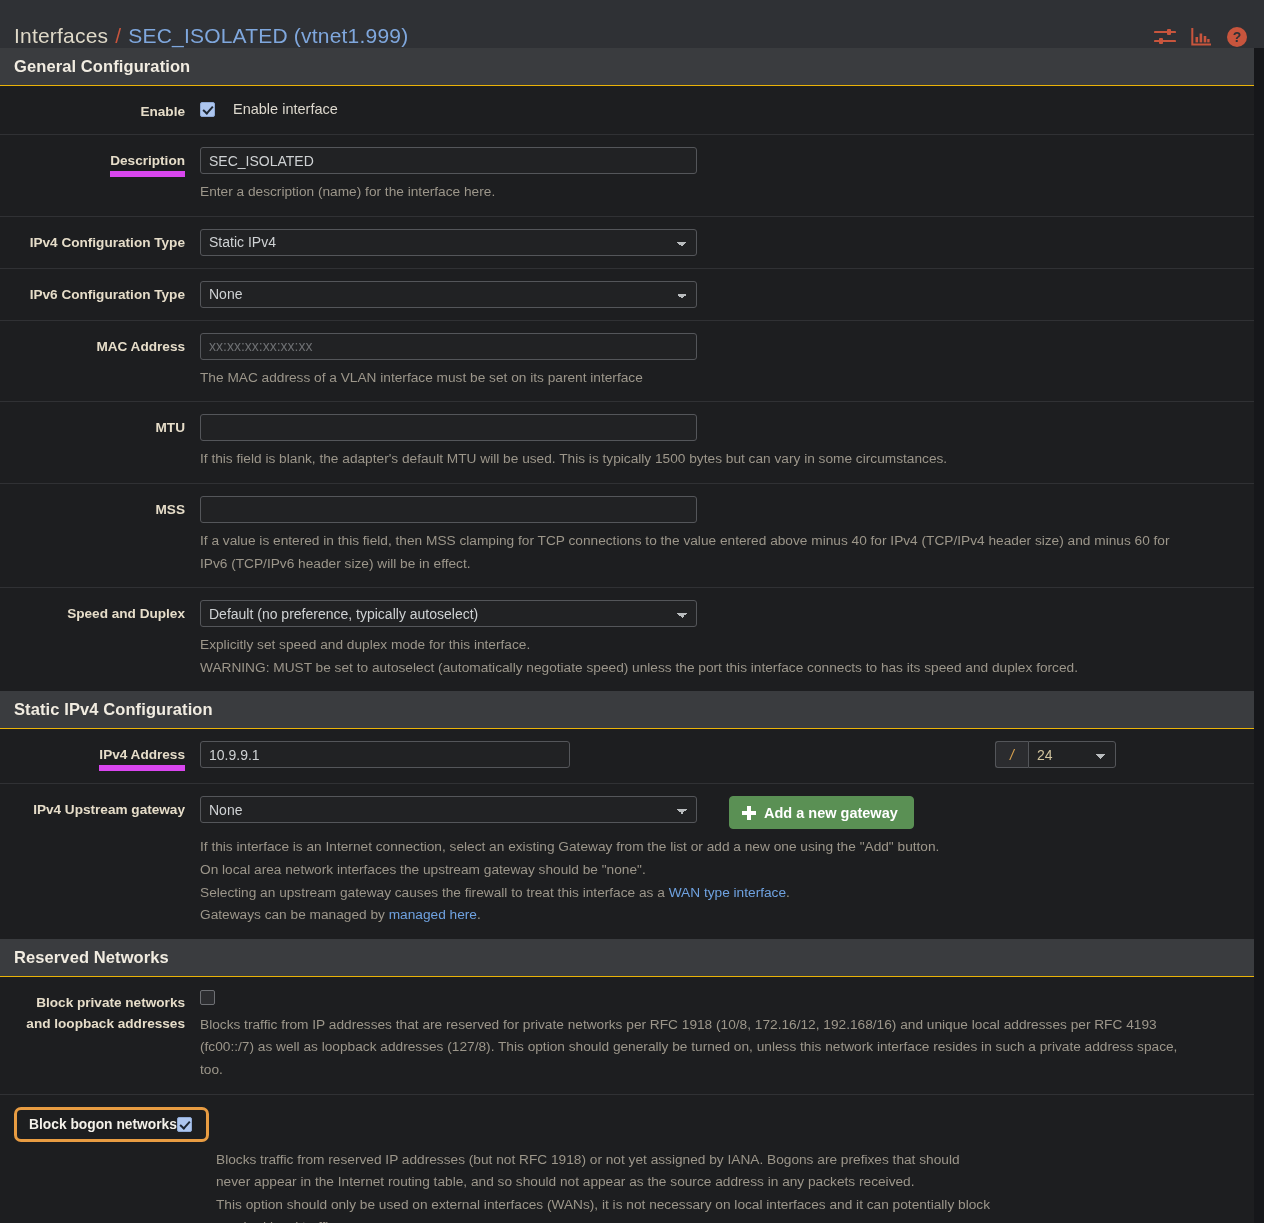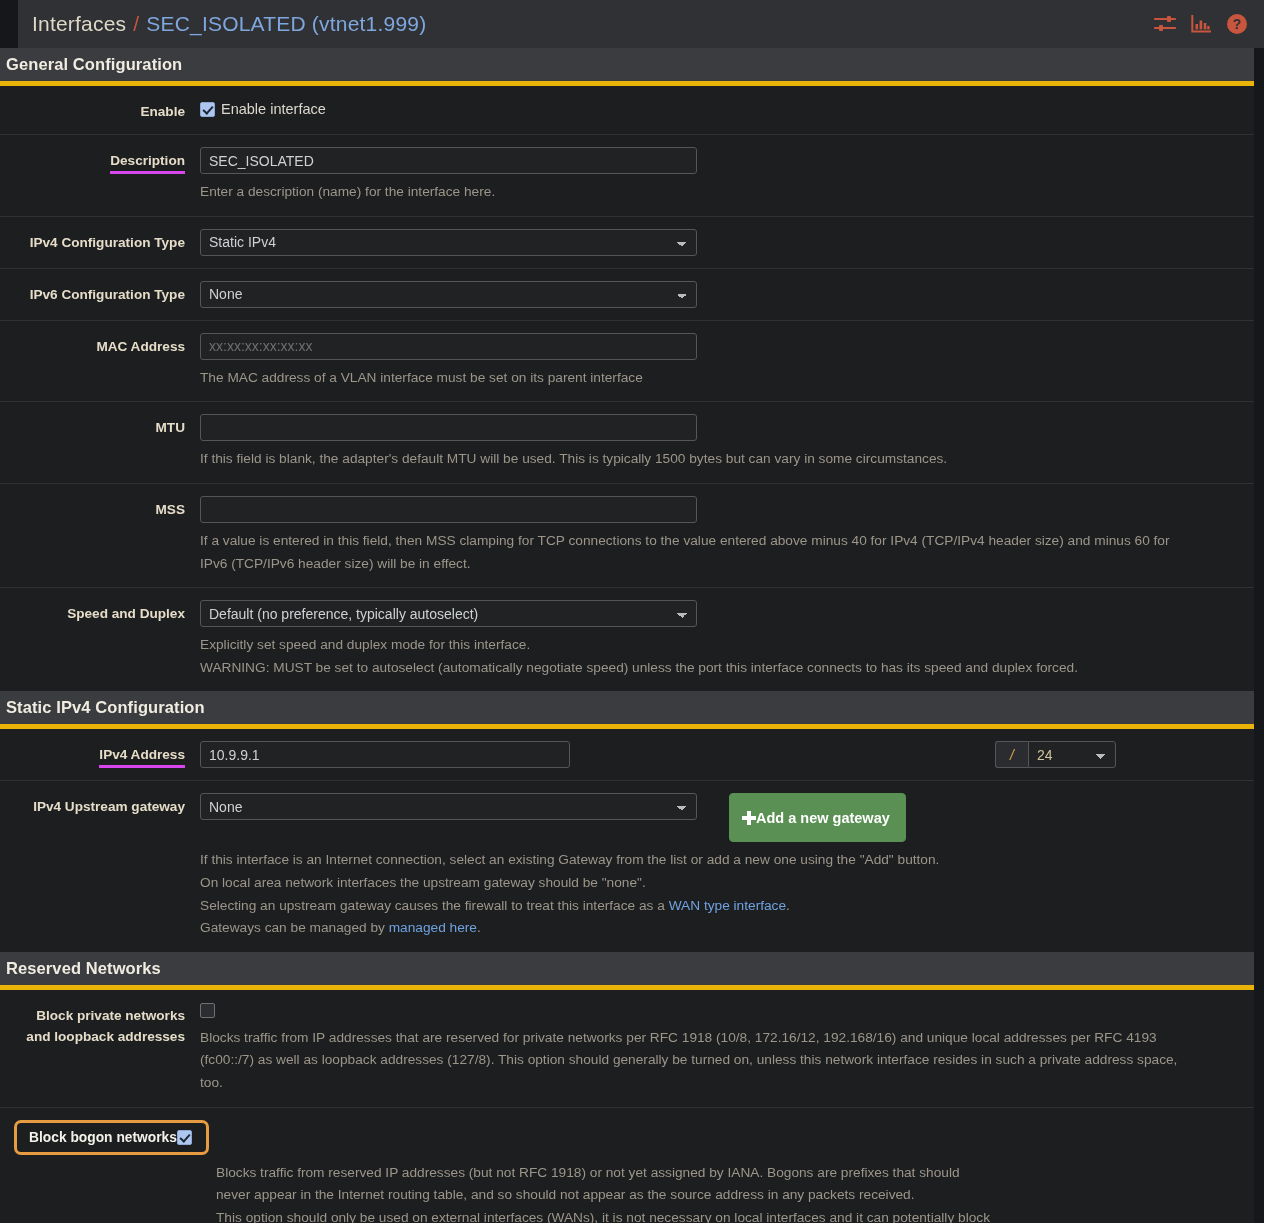--- a/index.html
+++ b/index.html
@@ -9,24 +9,23 @@
     background: #16171a;
     font-family: "Liberation Sans", sans-serif;
     -webkit-font-smoothing: antialiased;
   }
 
   
   .topbar {
     height: 48px;
     background: #2f3135;
     display: flex;
-    align-items: center;
+    align-items: flex-end;
     padding: 0 16px 0 14px;
     position: relative;
-    margin-left: 18px;
   }
   .crumb {
     font-size: 21px;
     letter-spacing: .2px;
     white-space: nowrap;
   }
   .crumb-root { color: #dfd9c8; }
   .crumb-sep  { color: #c8553d; margin: 0 7px; }
   .crumb-leaf { color: #7fa7dd; }
   .topbar-icons {
@@ -37,22 +36,22 @@
   }
   .tb-icon { line-height: 0; display: block; }
 
   
   .panel { width: 1254px; background: #1d1e20; }
   .panel-heading {
     background: #3a3c3f;
     height: 38px;
     display: flex;
     align-items: center;
-    padding-left: 6px;
-    border-bottom: 5px solid #eab308;
+    padding-left: 14px;
+    border-bottom: 1px solid #eab308;
   }
   .panel-title {
     color: #f1ece1;
     font-size: 16.5px;
     font-weight: bold;
     letter-spacing: .1px;
   }
   .panel-body { padding: 0; }
 
   
@@ -70,21 +69,21 @@
     padding-right: 15px;
     padding-top: 3px;
   }
   .flabel {
     color: #e6ddc9;
     font-size: 13.6px;
     font-weight: bold;
     line-height: 1.55;
     display: inline-block;
   }
-  .flabel.tip { border-bottom: 3px solid #d946ef; }
+  .flabel.tip { border-bottom: 6px solid #d946ef; }
   .fcol-field { flex: 1 1 auto; padding-right: 10px; min-width: 0; }
 
   
   .inp, .sel {
     background: #212224;
     border: 1px solid #54565a;
     border-radius: 3px;
     color: #cfd2d4;
     font-family: "Liberation Sans", sans-serif;
     font-size: 14px;
@@ -130,21 +129,21 @@
   }
   .cbx:checked::after {
     content: "";
     position: absolute;
     left: 4px; top: 1px;
     width: 4px; height: 8px;
     border: solid #1d2733;
     border-width: 0 2px 2px 0;
     transform: rotate(42deg);
   }
-  .cbx-line { display: flex; align-items: center; gap: 6px; padding-top: 3px; }
+  .cbx-line { display: flex; align-items: center; gap: 18px; padding-top: 3px; }
   .cbx-text { color: #ddd8cd; font-size: 14.5px; }
 
   
   .help {
     color: #9c968a;
     font-size: 13.7px;
     line-height: 1.65;
     margin-top: 7px;
     max-width: 1000px;
   }
@@ -152,24 +151,25 @@
 
   
   .gw-line { display: flex; align-items: flex-start; gap: 32px; }
   .btn-green {
     background: #5a9054;
     border: 1px solid #5a9054;
     border-radius: 4px;
     color: #fff;
     font-size: 14.5px;
     font-weight: bold;
-    height: 49px;
+    height: 33px;
     padding: 0 15px 0 12px;
     display: inline-flex;
     align-items: center;
+    gap: 8px;
     cursor: pointer;
     font-family: "Liberation Sans", sans-serif;
   }
   .plus {
     position: relative;
     width: 14px; height: 14px;
     display: inline-block;
   }
   .plus::before, .plus::after {
     content: ""; position: absolute; background: #fff;

